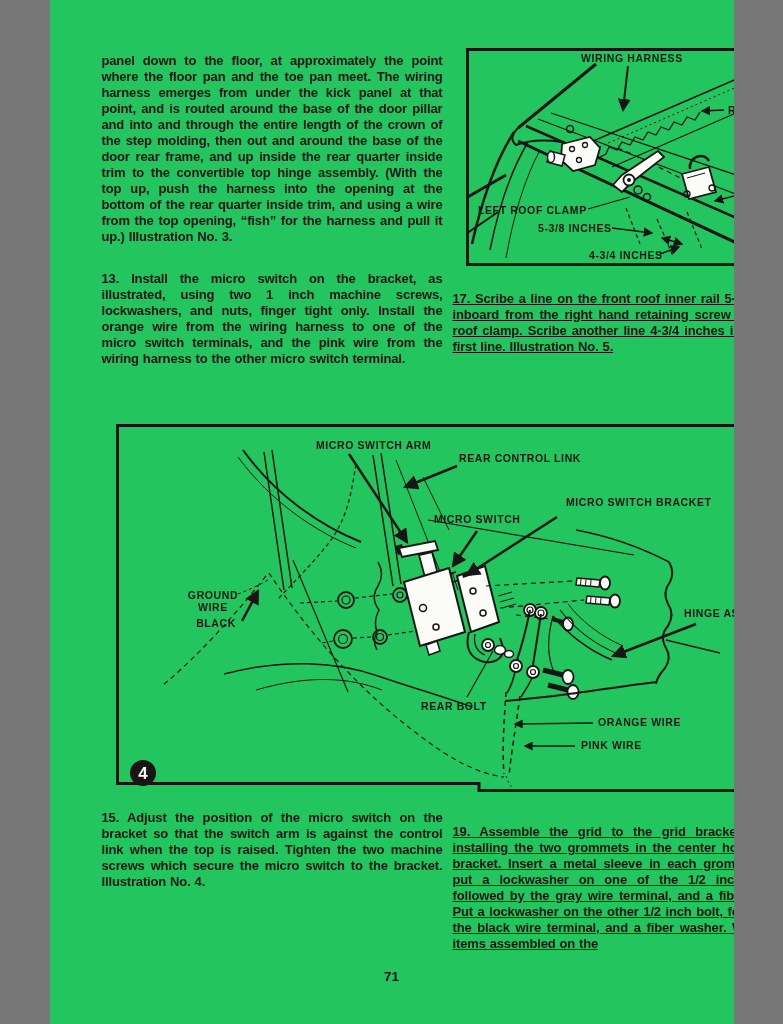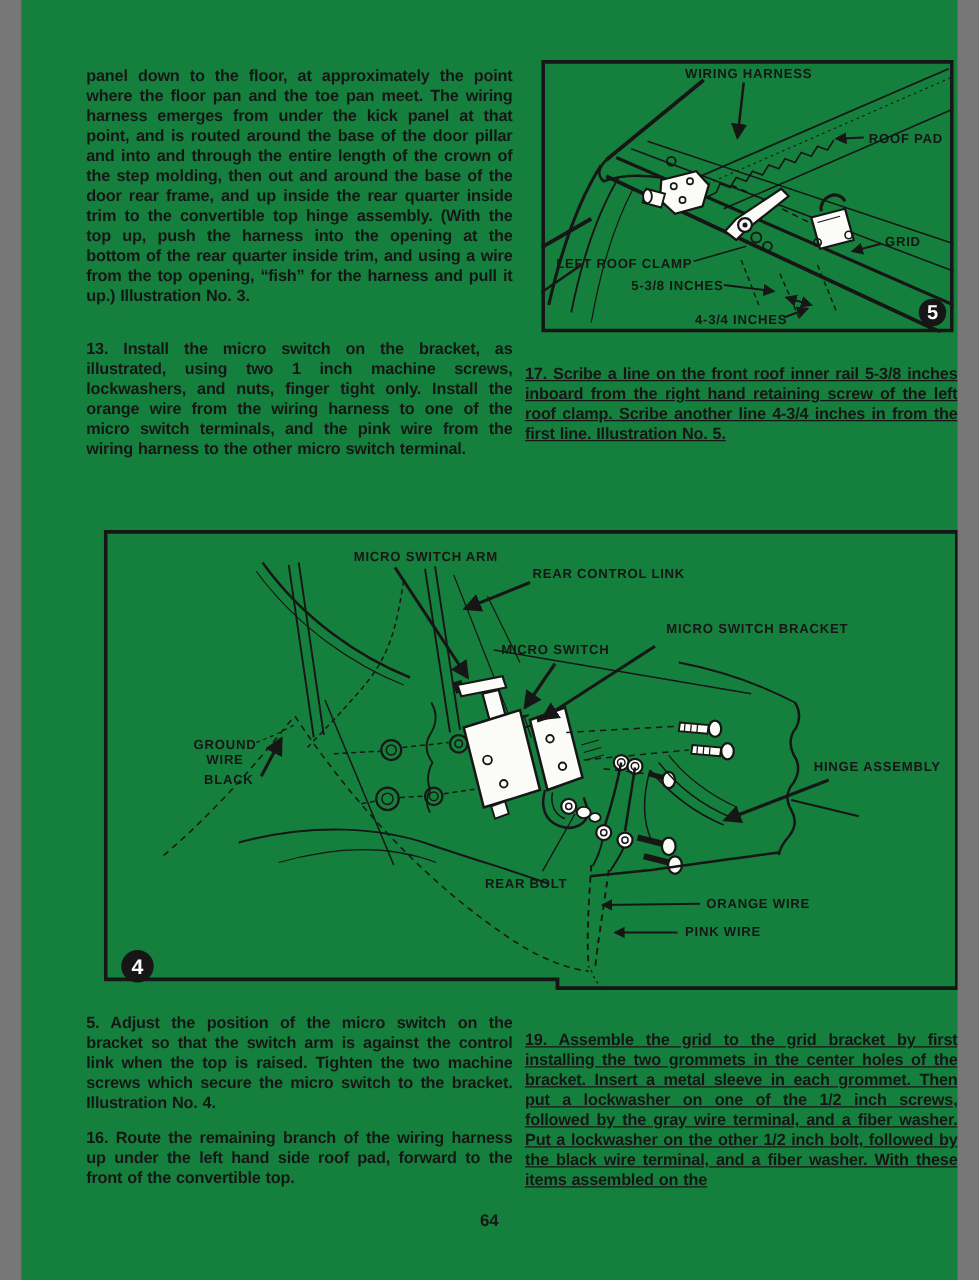--- a/index.html
+++ b/index.html
@@ -1,18 +1,18 @@
 <!DOCTYPE html>
 <html><head>
 <meta charset="utf-8">
 <style>
   html,body{margin:0;padding:0;background:#777;}
   #page{
-    position:relative;width:749px;height:1024px;margin:0 auto;
-    background:#15803d;color:#161616;overflow:hidden;
+    position:relative;width:684px;height:1024px;margin:0 auto;
+    background:#22c55e;color:#161616;overflow:hidden;
     font-family:"Liberation Sans","DejaVu Sans",sans-serif;
   }
   .para{
     position:absolute;
     font-size:13px;line-height:16px;font-weight:bold;
     text-align:justify;letter-spacing:-0.15px;word-spacing:0.5px;
     color:#161616;white-space:pre-line;
   }
   .col-l{left:52px;width:341px;}
   .col-r{left:403px;width:346px;text-decoration:underline;}
@@ -32,22 +32,21 @@
   svg .solidfill{fill:#161616;stroke:none;}
 </style>
 </head>
 <body>
 
 <div id="page">
 
   <p class="para col-l" style="top:40px">panel down to the floor, at approximately the point where the floor pan and the toe pan meet. The wiring harness emerges from under the kick panel at that point, and is routed around the base of the door pillar and into and through the entire length of the crown of the step molding, then out and around the base of the door rear frame, and up inside the rear quarter inside trim to the convertible top hinge assembly. (With the top up, push the harness into the opening at the bottom of the rear quarter inside trim, and using a wire from the top opening, “fish” for the harness and pull it up.) Illustration No. 3.</p>
   <p class="para col-l" style="top:258px">13.  Install the micro switch on the bracket, as illustrated, using two 1 inch machine screws, lockwashers, and nuts, finger tight only. Install the orange wire from the wiring harness to one of the micro switch terminals, and the pink wire from the wiring harness to the other micro switch terminal.</p>
   <p class="para col-r" style="top:278px">17.  Scribe a line on the front roof inner rail 5-3/8 inches inboard from the right hand retaining screw of the left roof clamp. Scribe another line 4-3/4 inches in from the first line. Illustration No. 5.</p>
-  <p class="para col-l" style="top:797px">5.  Adjust the position of the micro switch on the bracket so that the switch arm is against the control link when the top is raised. Tighten the two machine screws which secure the micro switch to the bracket. Illustration No. 4.</p>
-  <p class="para col-l" style="top:889px">16. Route the remaining branch of the wiring harness up under the left hand side roof pad, forward to the front of the convertible top.</p>
+  <p class="para col-l" style="top:797px">15.  Adjust the position of the micro switch on the bracket so that the switch arm is against the control link when the top is raised. Tighten the two machine screws which secure the micro switch to the bracket. Illustration No. 4.</p>
   <p class="para col-r" style="top:811px">19.  Assemble the grid to the grid bracket by first installing the two grommets in the center holes of the bracket. Insert a metal sleeve in each grommet. Then put a lockwasher on one of the 1/2 inch screws, followed by the gray wire terminal, and a fiber washer. Put a lockwasher on the other 1/2 inch bolt, followed by the black wire terminal, and a fiber washer. With these items assembled on the</p>
 
   <div class="fig" style="left:416px;top:48px;width:330px;height:218px">
     <svg viewBox="0 0 330 218" width="330" height="218">
       <defs>
         <marker id="ah5" viewBox="0 0 10 10" refX="8.5" refY="5" markerWidth="6.5" markerHeight="6.5" orient="auto-start-reverse">
           <path d="M0,0 L10,5 L0,10 Z" fill="#161616"></path>
         </marker>
       </defs>
       <rect x="1.5" y="1.5" width="327" height="215" class="ink" stroke-width="3"></rect>
@@ -275,14 +274,14 @@
       <text x="482" y="302">ORANGE WIRE</text>
       <text x="465" y="325">PINK WIRE</text>
 
       <g>
         <circle cx="27" cy="349" r="13" class="solidfill"></circle>
         <text x="27" y="355" class="fignum" style="font-size:17px">4</text>
       </g>
     </svg>
   </div>
 
-  <div id="page-number">64</div>
+  <div id="page-number">71</div>
 </div>
 
 </body></html>

